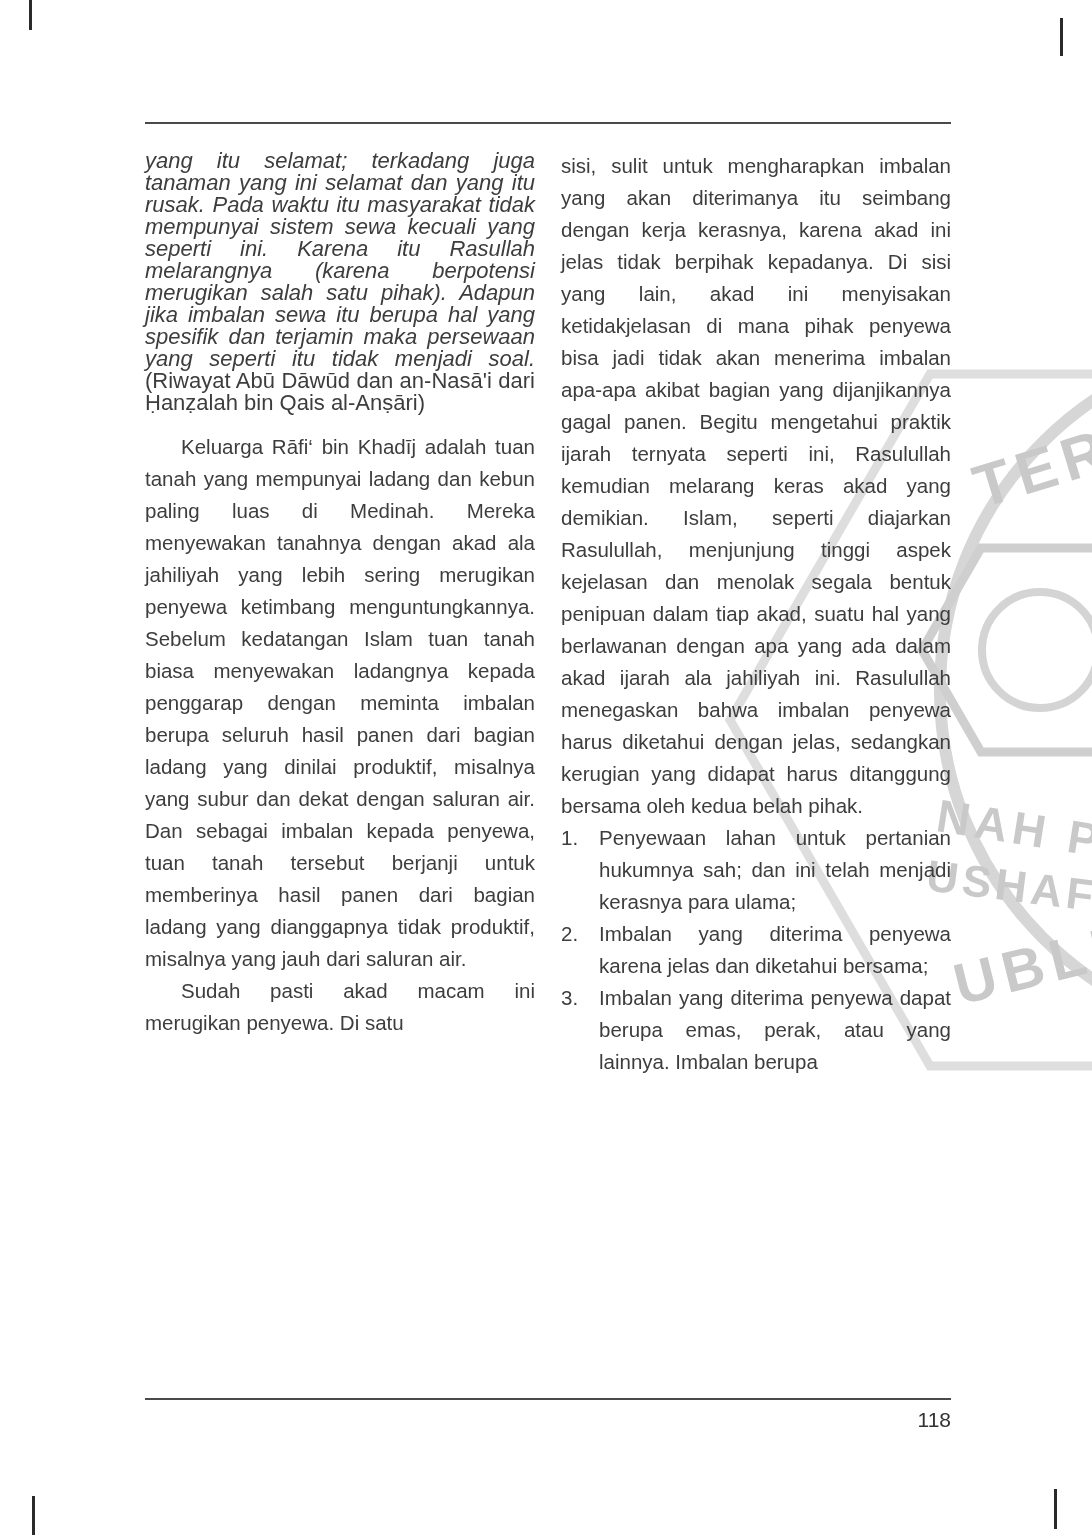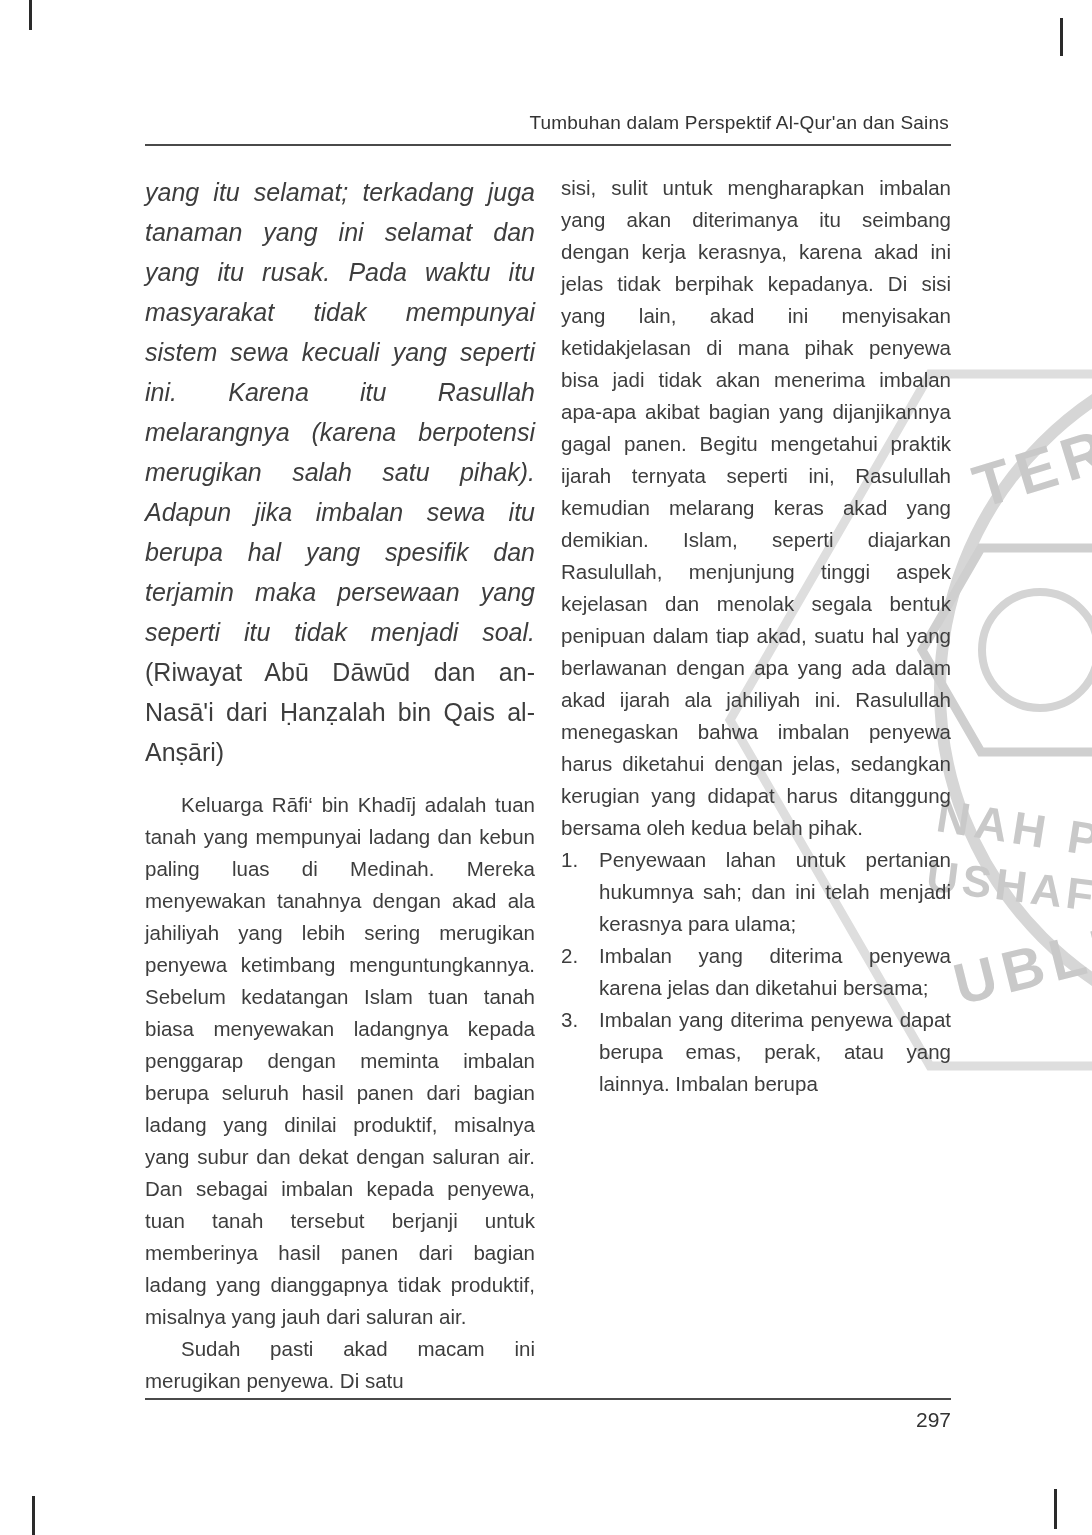--- a/index.html
+++ b/index.html
@@ -57,21 +57,21 @@
   .col {
     width:390px;
     font-size:20.5px;
     line-height:32px;
     text-align:justify;
     color:#3d3d3d;
   }
   .col p { margin:0; }
   .indent { text-indent:36px; }
 
-  .quote { font-size:25px; line-height:40px; margin-bottom:17px !important; }
+  .quote { font-size:22px; line-height:22px; margin-bottom:17px !important; }
   .quote .it { font-style:italic; }
 
   ol.hlist { list-style:none; }
   .hlist li { display:flex; }
   .hlist .num { width:38px; flex:none; }
   .hlist .li-text { flex:1; text-align:justify; }
 
   .footer-rule {
     position:absolute;
     left:145px; top:1398px;
@@ -108,21 +108,20 @@
     </svg>
     <div class="wm-text wm-teri">TERI</div>
     <div class="wm-text wm-nahpe">NAH PE</div>
     <div class="wm-text wm-ushaf">USHAF A</div>
     <div class="wm-text wm-ublik">UBLIK</div>
   </div>
 
   <div class="content">
 
     <header>
-      <div class="header-title">Tumbuhan dalam Perspektif Al-Qur'an dan Sains</div>
       <div class="header-rule"></div>
     </header>
 
     <main class="columns">
 
       <section class="col">
         <p class="quote"><span class="it">yang itu selamat; terkadang juga tanaman yang ini selamat dan yang itu rusak. Pada waktu itu masyarakat tidak mempunyai sistem sewa kecuali yang seperti ini. Karena itu Rasullah melarangnya (karena berpotensi merugikan salah satu pihak). Adapun jika imbalan sewa itu berupa hal yang spesifik dan terjamin maka persewaan yang seperti itu tidak menjadi soal.</span><span> (Riwayat Abū Dāwūd dan an-Nasā'i dari Ḥanẓalah bin Qais al-Anṣāri)</span></p>
         <p class="indent">Keluarga Rāfi‘ bin Khadīj adalah tuan tanah yang mempunyai ladang dan kebun paling luas di Medinah. Mereka menyewakan tanahnya dengan akad ala jahiliyah yang lebih sering merugikan penyewa ketimbang menguntungkannya. Sebelum kedatangan Islam tuan tanah biasa menyewakan ladangnya kepada penggarap dengan meminta imbalan berupa seluruh hasil panen dari bagian ladang yang dinilai produktif, misalnya yang subur dan dekat dengan saluran air. Dan sebagai imbalan kepada penyewa, tuan tanah tersebut berjanji untuk memberinya hasil panen dari bagian ladang yang dianggapnya tidak produktif, misalnya yang jauh dari saluran air.</p>
         <p class="indent">Sudah pasti akad macam ini merugikan penyewa. Di satu</p>
       </section>
@@ -142,15 +141,15 @@
             <span class="num">3.</span>
             <span class="li-text">Imbalan yang diterima penyewa dapat berupa emas, perak, atau yang lainnya. Imbalan berupa</span>
           </li>
         </ol>
       </section>
 
     </main>
   </div>
 
   <div class="footer-rule"></div>
-  <div class="page-number">297</div>
+  <div class="page-number">118</div>
 
 </div>
 
 </body></html>

